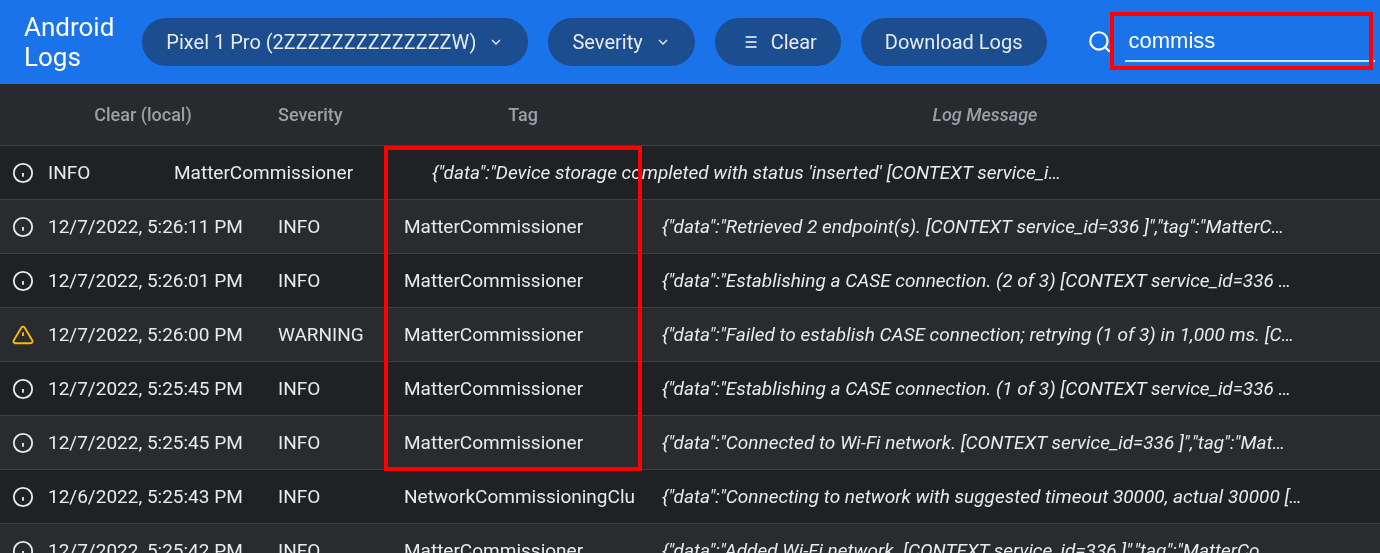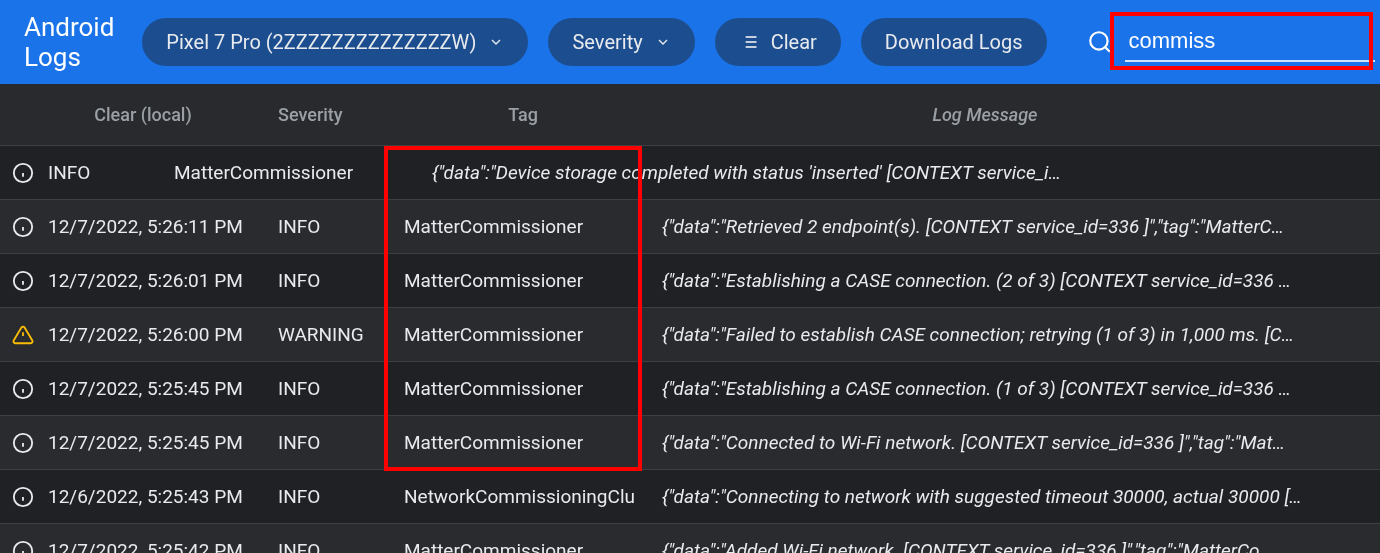--- a/index.html
+++ b/index.html
@@ -119,21 +119,21 @@
     }
     .list-icon { display: inline-flex; }
   </style>
 </head>
 <body>
 
 <div class="header">
   <div class="title">Android Logs</div>
 
   <div class="pill">
-    <span>Pixel 7 Pro (2ZZZZZZZZZZZZZZW)</span>
+    <span>Pixel 1 Pro (2ZZZZZZZZZZZZZZW)</span>
     <span class="chevron">
       <svg width="16" height="16" viewBox="0 0 24 24" fill="none" stroke="#e8eaed" stroke-width="2">
           <polyline points="6 9 12 15 18 9"></polyline>
         </svg>
     </span>
   </div>
 
   <div class="pill">
     <span>Severity</span>
     <span class="chevron">

